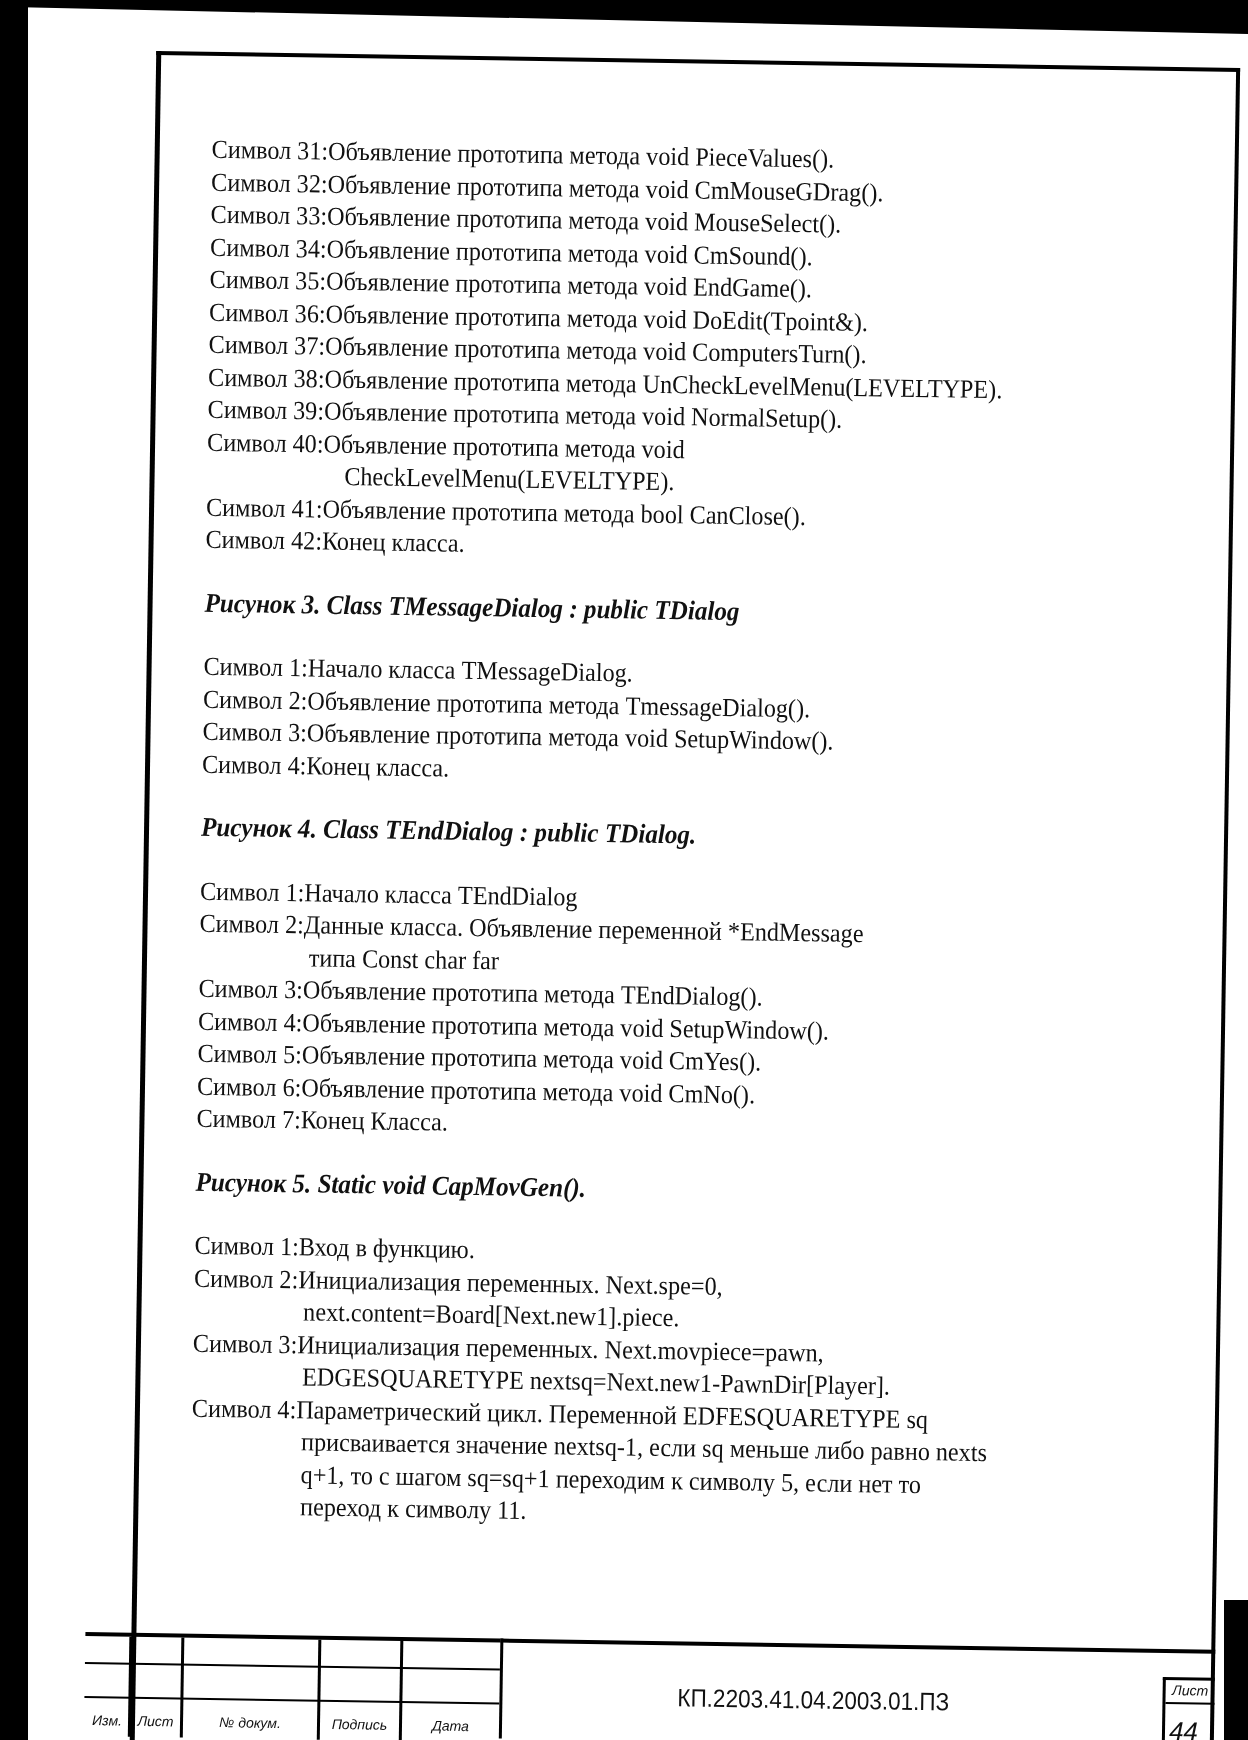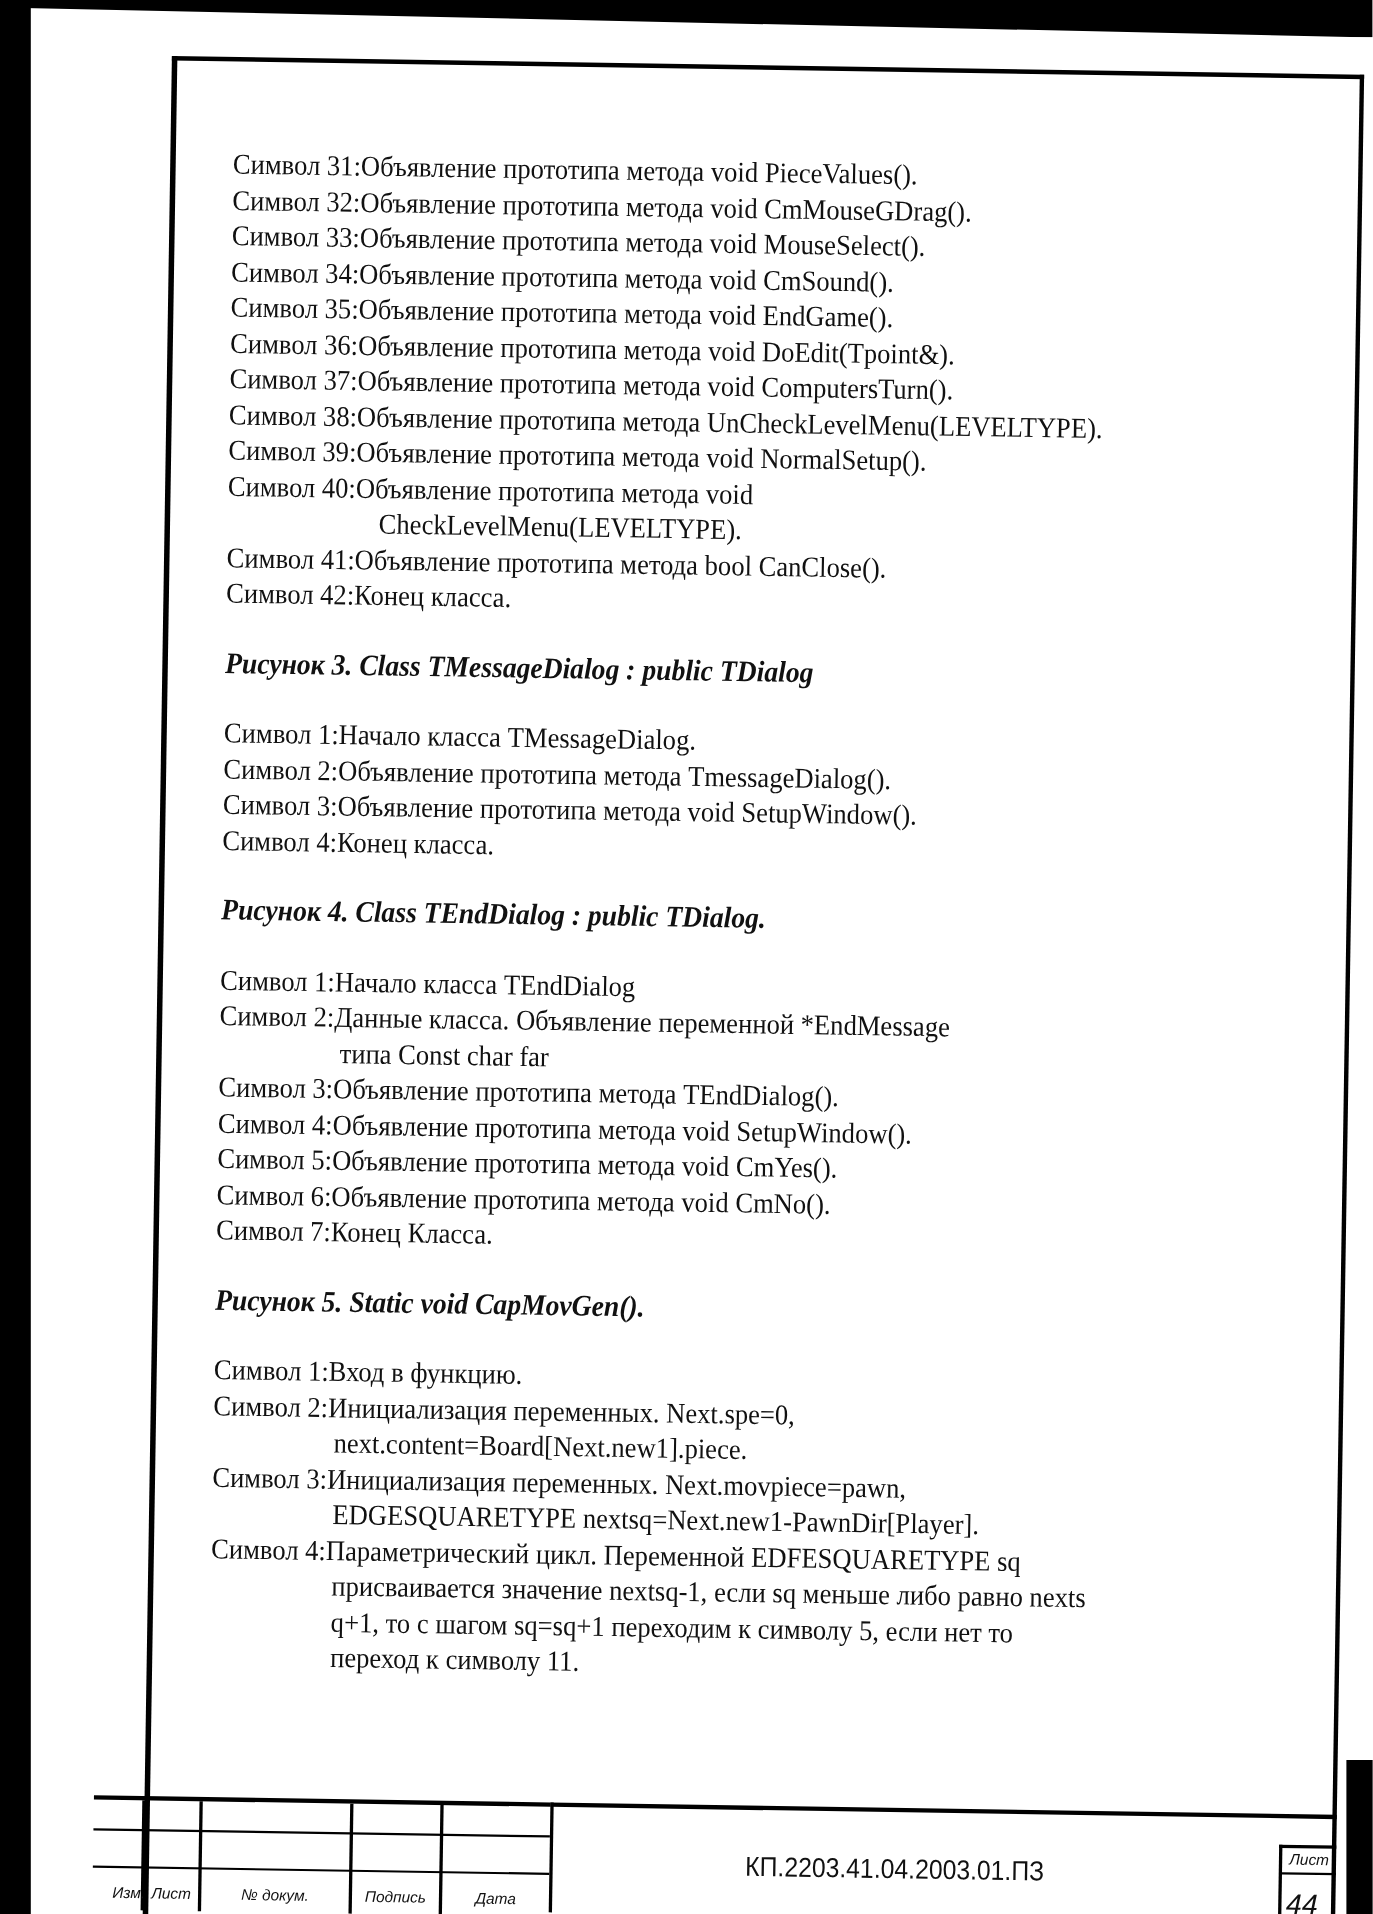--- a/index.html
+++ b/index.html
@@ -218,21 +218,21 @@
   </div>
 
   <div class="stamp">
     <div class="stamp-grid">
       <div class="row" style="top: 26px;"></div>
       <div class="row" style="top: 60px;"></div>
       <div class="col" style="left: 44px;"></div>
       <div class="col" style="left: 96px;"></div>
       <div class="col" style="left: 233px;"></div>
       <div class="col" style="left: 315px;"></div>
-      <span class="stamp-lbl" style="left: 12px; width: 42px;">Изм.</span>
+      <span class="stamp-lbl" style="left: 2px; width: 42px;">Изм.</span>
       <span class="stamp-lbl" style="left: 47px; width: 49px;">Лист</span>
       <span class="stamp-lbl" style="left: 99px; width: 134px;">№ докум.</span>
       <span class="stamp-lbl" style="left: 236px; width: 79px;">Подпись</span>
       <span class="stamp-lbl" style="left: 318px; width: 97px;">Дата</span>
     </div>
     <div class="stamp-main">
       <div class="doc-code">КП.2203.41.04.2003.01.ПЗ</div>
       <div class="sheet-box">
         <div class="sheet-lbl">Лист</div>
         <div class="sheet-num">44</div>

